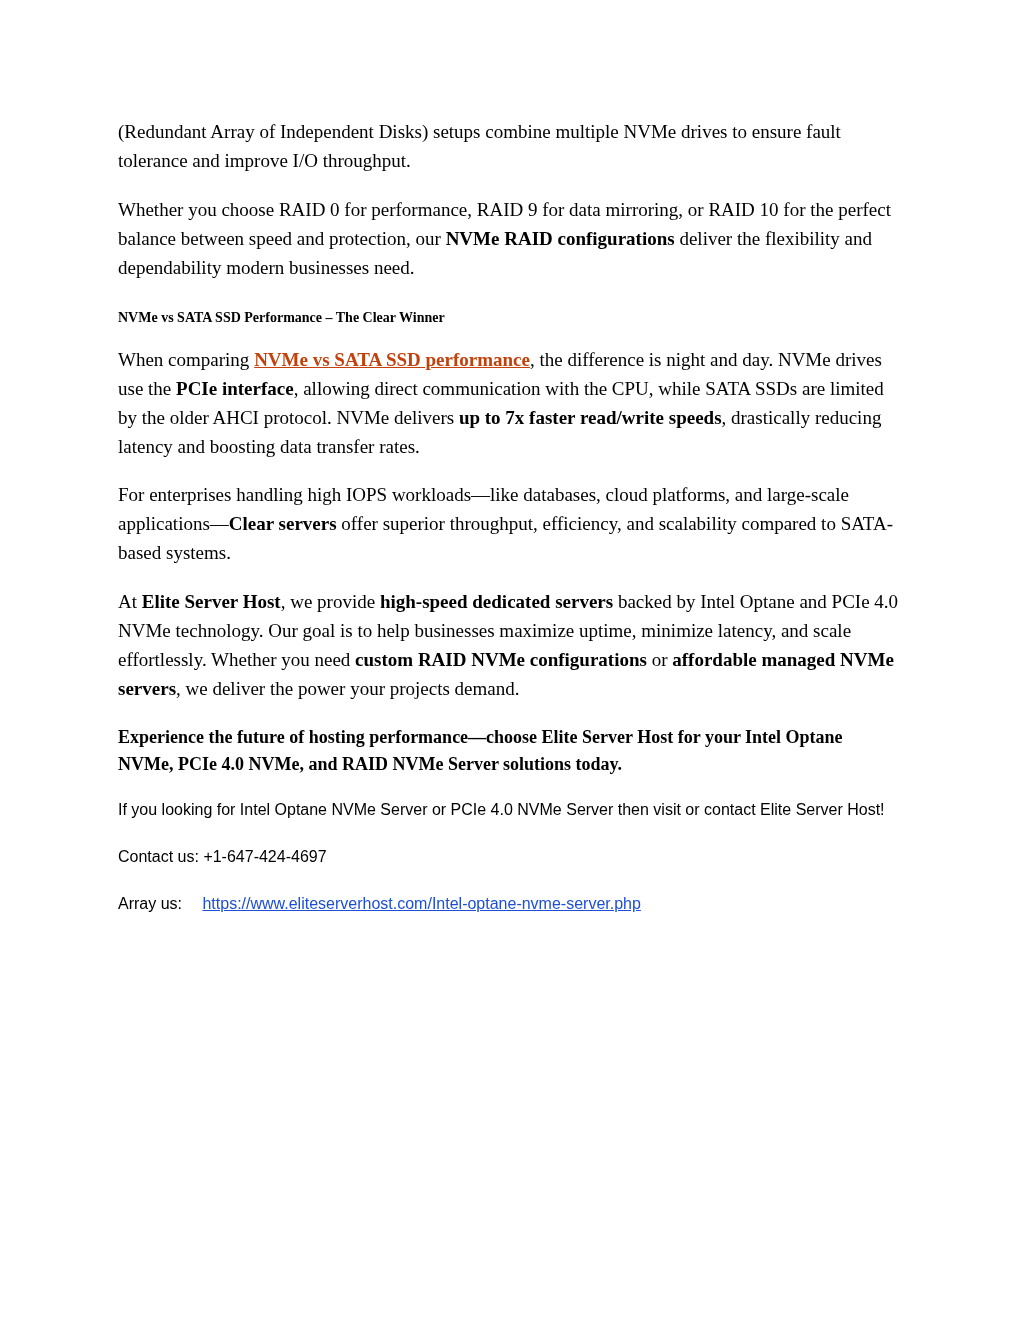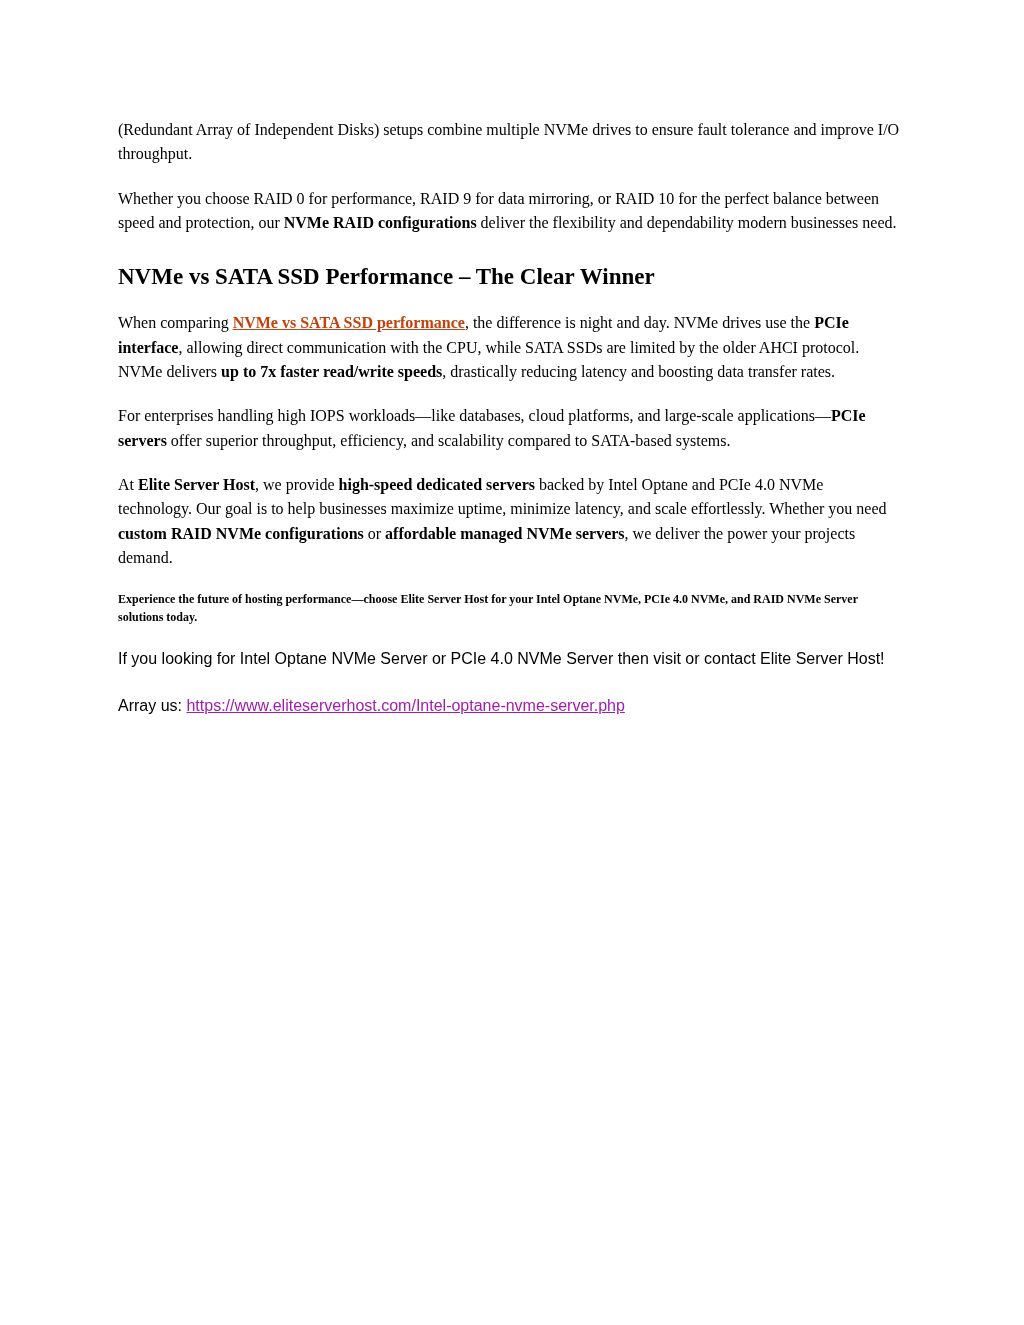--- a/index.html
+++ b/index.html
@@ -17,56 +17,57 @@
     color: #000000;
   }
   .content {
     position: absolute;
     left: 118px;
     top: 118px;
     width: 782px;
   }
   p.body {
     font-family: "Liberation Serif", serif;
-    font-size: 16px;
+    font-size: 19px;
     line-height: 1.52;
     margin: 0 0 20px 0;
     text-align: left;
     color: #000000;
   }
   h2.heading {
     font-family: "Liberation Serif", serif;
-    font-size: 23px;
+    font-size: 14px;
     font-weight: bold;
     margin: 26px 0 18px 0;
     line-height: 1.4;
   }
   p.sans {
     font-family: "Liberation Sans", sans-serif;
     font-size: 16px;
     line-height: 1.55;
     margin: 0 0 22px 0;
     color: #000000;
   }
   .strong {
     font-weight: bold;
   }
   a.inlink {
     color: #c2410c;
     font-weight: bold;
     text-decoration: underline;
   }
   a.plainlink {
-    color: #a21caf;
+    color: #1d4ed8;
     text-decoration: underline;
     font-family: "Liberation Sans", sans-serif;
+    margin-left: 16px;
   }
   p.bold-sans-serif {
     font-family: "Liberation Serif", serif;
-    font-size: 12px;
+    font-size: 18px;
     line-height: 1.52;
     font-weight: bold;
     margin: 0 0 20px 0;
   }
 </style>
 </head>
 <body>
 
 <div class="page">
   <div class="content">
@@ -79,31 +80,32 @@
       <span>Whether you choose RAID 0 for performance, RAID 9 for data mirroring, or RAID 10 for the perfect balance between speed and protection, our </span><span class="strong">NVMe RAID configurations</span><span> deliver the flexibility and dependability modern businesses need.</span>
     </p>
 
     <h2 class="heading">NVMe vs SATA SSD Performance – The Clear Winner</h2>
 
     <p class="body">
       <span>When comparing </span><a class="inlink" href="#">NVMe vs SATA SSD performance</a><span>, the difference is night and day. NVMe drives use the </span><span class="strong">PCIe interface</span><span>, allowing direct communication with the CPU, while SATA SSDs are limited by the older AHCI protocol. NVMe delivers </span><span class="strong">up to 7x faster read/write speeds</span><span>, drastically reducing latency and boosting data transfer rates.</span>
     </p>
 
     <p class="body">
-      <span>For enterprises handling high IOPS workloads—like databases, cloud platforms, and large-scale applications—</span><span class="strong">PCIe servers</span><span> offer superior throughput, efficiency, and scalability compared to SATA-based systems.</span>
+      <span>For enterprises handling high IOPS workloads—like databases, cloud platforms, and large-scale applications—</span><span class="strong">Clear servers</span><span> offer superior throughput, efficiency, and scalability compared to SATA-based systems.</span>
     </p>
 
 
     <p class="body">
       <span>At </span><span class="strong">Elite Server Host</span><span>, we provide </span><span class="strong">high-speed dedicated servers</span><span> backed by Intel Optane and PCIe 4.0 NVMe technology. Our goal is to help businesses maximize uptime, minimize latency, and scale effortlessly. Whether you need </span><span class="strong">custom RAID NVMe configurations</span><span> or </span><span class="strong">affordable managed NVMe servers</span><span>, we deliver the power your projects demand.</span>
     </p>
 
     <p class="bold-sans-serif">Experience the future of hosting performance—choose Elite Server Host for your Intel Optane NVMe, PCIe 4.0 NVMe, and RAID NVMe Server solutions today.</p>
 
     <p class="sans">If you looking for Intel Optane NVMe Server or PCIe 4.0 NVMe Server then visit or contact Elite Server Host!</p>
 
+    <p class="sans">Contact us: +1-647-424-4697</p>
 
     <p class="sans">
       <span>Array us: </span><a class="plainlink" href="#">https://www.eliteserverhost.com/Intel-optane-nvme-server.php</a>
     </p>
 
   </div>
 </div>
 
 </body></html>

